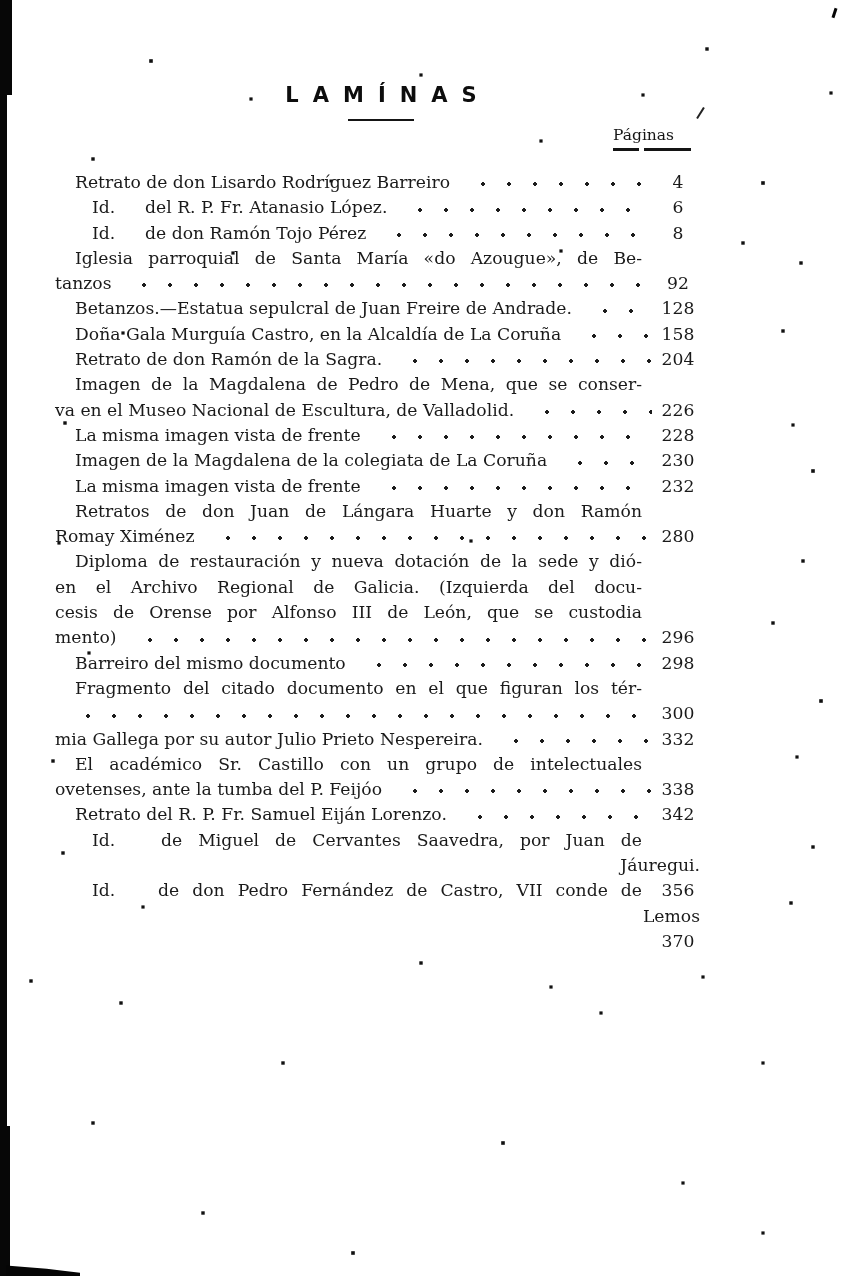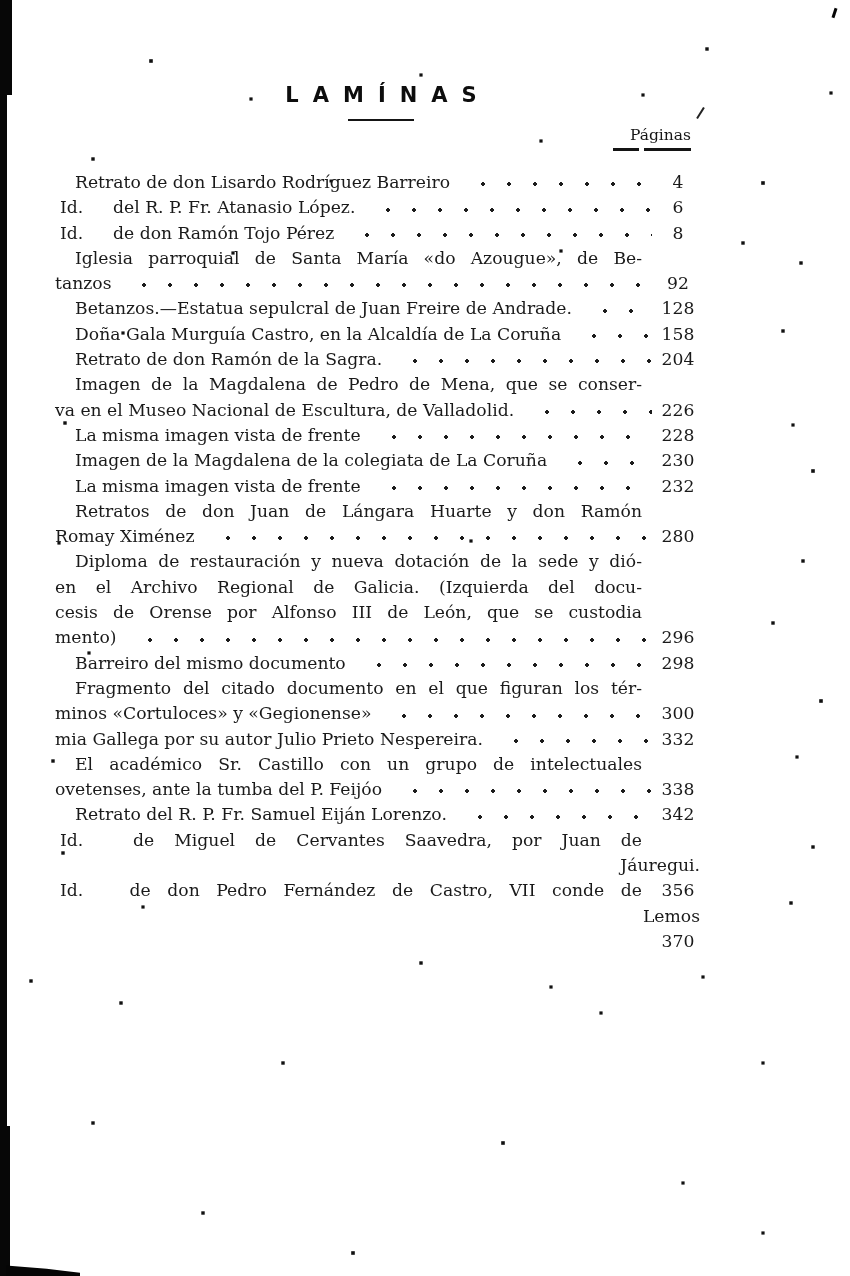--- a/index.html
+++ b/index.html
@@ -44,30 +44,30 @@
 
   
   .title-block{position:absolute;left:0;top:83px;width:762px;text-align:center;}
   .title-block h1{
     margin:0;font-family:"DejaVu Sans", sans-serif;font-weight:bold;
     font-size:21px;letter-spacing:14px;text-indent:14px;color:#0d0d0d;
   }
   .title-rule{width:66px;height:2px;background:#151515;margin:12px auto 0 auto;}
 
   
-  .pages-header{position:absolute;left:613px;top:126px;width:78px;text-align:right;font-size:15.5px;color:#161616;}
+  .pages-header{position:absolute;left:613px;top:126px;width:78px;text-align:left;font-size:15.5px;color:#161616;}
   .ph-rule{margin-top:4px;height:2.5px;
     background:linear-gradient(to right,#141414 0 26px,transparent 26px 31px,#141414 31px 71px);}
 
   
   .toc{position:absolute;left:0;top:170px;width:850px;font-size:17.2px;}
   .row{display:flex;align-items:flex-end;height:25.3px;line-height:25.3px;padding-right:150px;}
   .row.main{padding-left:75px;}
   .row.cont{padding-left:55px;}
-  .row.id{padding-left:60px;}
+  .row.id{padding-left:92px;}
   .row.deep{padding-left:161px;flex-direction:column;}
   .id-prefix{display:inline-block;width:53px;flex:none;}
   .entry-text{white-space:nowrap;}
   .leader{
     flex:1 1 auto;align-self:stretch;margin:0 4px 0 10px;
     background-image:radial-gradient(circle, #1c1c1c 1.6px, transparent 2px);
     background-size:26px 6px;background-repeat:repeat-x;
     background-position:10px calc(100% - 8px);
   }
   .page-num{flex:none;width:44px;text-align:center;}
@@ -238,21 +238,20 @@
 
     <div class="row main just nopage">
       
       <span class="entry-text">Fragmento del citado documento en el que figuran los tér-</span>
       
       
     </div>
 
     <div class="row cont">
 
-      <span class="entry-text">minos «Cortuloces» y «Gegionense»</span>
       <span class="leader"></span>
       <span class="page-num">300</span>
     </div>
 
 
     <div class="row cont">
 
       <span class="entry-text">mia Gallega por su autor Julio Prieto Nespereira.</span>
       <span class="leader"></span>
       <span class="page-num">332</span>

